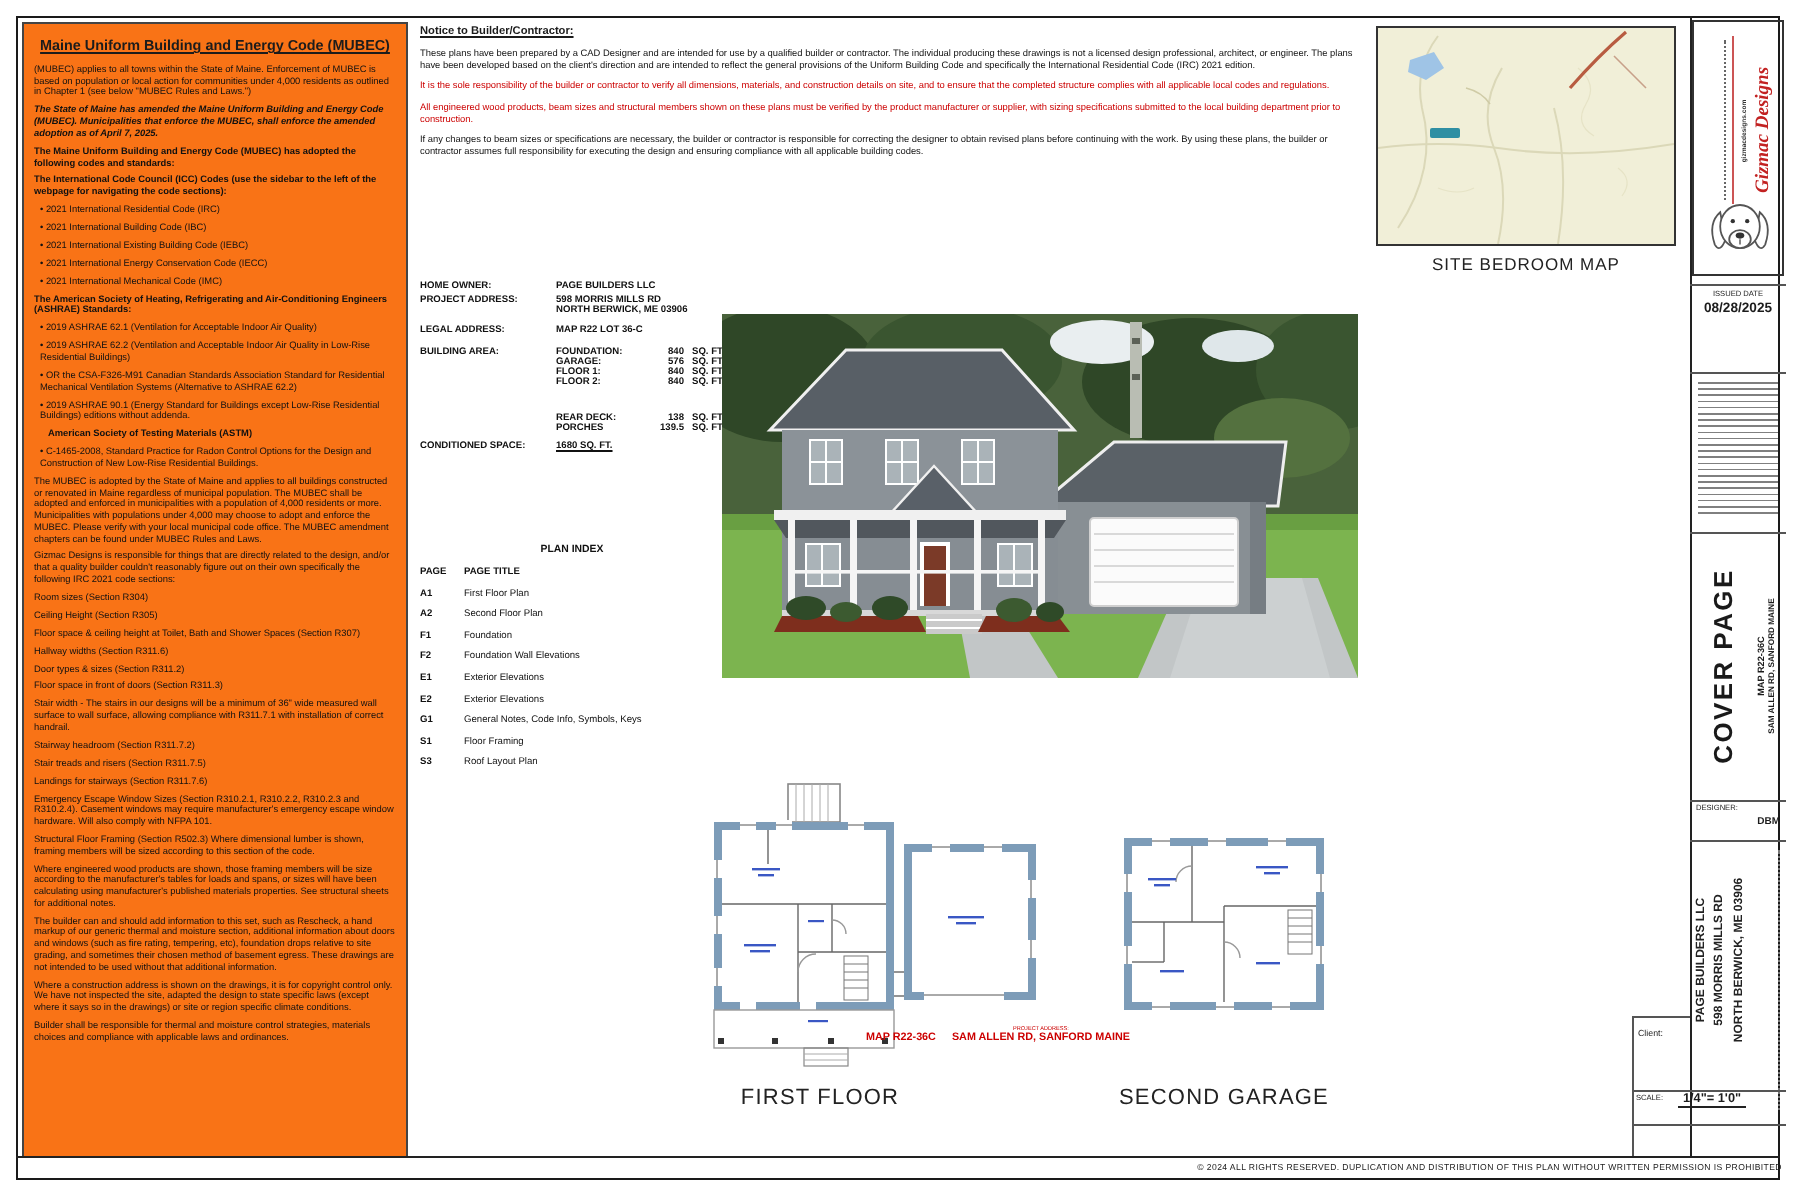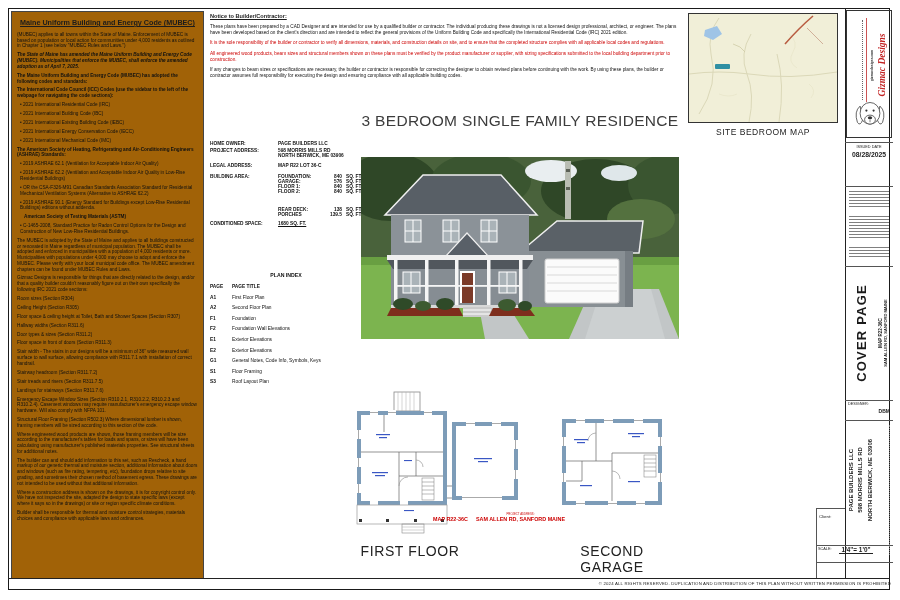--- a/index.html
+++ b/index.html
@@ -3,21 +3,21 @@
 <meta charset="utf-8">
 <style>
   html,body{margin:0;padding:0;background:#fff;}
   body{width:900px;height:600px;position:relative;font-family:"Liberation Sans",sans-serif;color:#1c1c1c;overflow:hidden;}
   .abs{position:absolute;}
   .frame{left:8px;top:8px;width:882px;height:582px;border:1.2px solid #1a1a1a;box-sizing:border-box;}
   .vline{width:0;border-left:1px solid #222;}
   .hline{height:0;border-top:1px solid #222;}
   .thin{border-color:#555;}
   
-  .left-panel{left:11px;top:11px;width:193px;height:568px;border:1px solid #444;box-sizing:border-box;padding:4px 5px;overflow:hidden;background:#a16207;}
+  .left-panel{left:11px;top:11px;width:193px;height:568px;border:1px solid #444;box-sizing:border-box;padding:4px 5px;overflow:hidden;background:#f97316;}
   .lp-title{font-size:7.2px;font-weight:bold;text-decoration:underline;text-align:center;margin:2px 0 5px 0;}
   .blk{font-size:4.7px;line-height:1.22;margin:0 0 3.2px 0;color:#111;}
   .blk.b{font-weight:bold;}
   .blk.bi{font-weight:bold;font-style:italic;}
   .blk.ind{margin-left:7px;font-weight:bold;}
   .blk.bullet{margin-left:3px;}
   .blk.bullet::before{content:"• ";font-weight:bold;}
   
   .notice{left:210px;top:13px;width:468px;}
   .notice-title{font-size:5.6px;font-weight:bold;text-decoration:underline;margin-bottom:5px;}
@@ -36,21 +36,21 @@
   .ba-unit{margin-left:4px;}
   .und{text-decoration:underline;}
   
   .pindex{left:210px;top:272px;width:152px;font-size:4.8px;color:#111;}
   .px-title{text-align:center;font-weight:bold;font-size:5.2px;margin-bottom:4px;}
   .px-row{display:flex;line-height:10.6px;}
   .px-page{width:22px;flex:none;font-weight:bold;}
   .px-name{flex:1;}
   .px-head{font-weight:bold;}
   
-  .fp-label{font-size:14px;letter-spacing:.6px;color:#222;text-align:center;}
+  .fp-label{font-size:11px;letter-spacing:.6px;color:#222;text-align:center;}
   .red-line{left:433px;top:512px;width:160px;font-size:0;color:#cc0000;}
   .red-map{font-size:5.4px;font-weight:bold;display:inline-block;vertical-align:bottom;}
   .red-addr-wrap{display:inline-block;margin-left:8px;text-align:center;vertical-align:bottom;}
   .red-addr-lab{font-size:2.8px;display:block;}
   .red-addr{font-size:5.4px;font-weight:bold;display:block;}
   
   .sitemap{left:688px;top:13px;width:150px;height:110px;border:1px solid #333;box-sizing:border-box;background:#f1efd8;overflow:hidden;}
   .sitemap-label{left:688px;top:127px;width:150px;text-align:center;font-size:8.5px;letter-spacing:.5px;color:#222;}
   
   .rot{transform:rotate(-90deg);}
@@ -124,21 +124,20 @@
   <div class="notice-title">Notice to Builder/Contractor:</div>
   <div id="notice-paras">
       <div class="np">These plans have been prepared by a CAD Designer and are intended for use by a qualified builder or contractor. The individual producing these drawings is not a licensed design professional, architect, or engineer. The plans have been developed based on the client's direction and are intended to reflect the general provisions of the Uniform Building Code and specifically the International Residential Code (IRC) 2021 edition.</div>
       <div class="np red">It is the sole responsibility of the builder or contractor to verify all dimensions, materials, and construction details on site, and to ensure that the completed structure complies with all applicable local codes and regulations.</div>
       <div class="np red">All engineered wood products, beam sizes and structural members shown on these plans must be verified by the product manufacturer or supplier, with sizing specifications submitted to the local building department prior to construction.</div>
       <div class="np">If any changes to beam sizes or specifications are necessary, the builder or contractor is responsible for correcting the designer to obtain revised plans before continuing with the work. By using these plans, the builder or contractor assumes full responsibility for executing the design and ensuring compliance with all applicable building codes.</div>
     </div>
 </div>
 
 <div class="abs main-title">
-  <div>3 BEDROOM SINGLE FAMILY RESIDENCE</div>
 </div>
 
 <div class="abs pinfo">
   <div class="pi-row">
     <span class="pi-label">HOME OWNER:</span>
     <span class="pi-val">PAGE BUILDERS LLC</span>
   </div>
   <div class="pi-row">
     <span class="pi-label">PROJECT ADDRESS:</span>
     <span class="pi-val">

